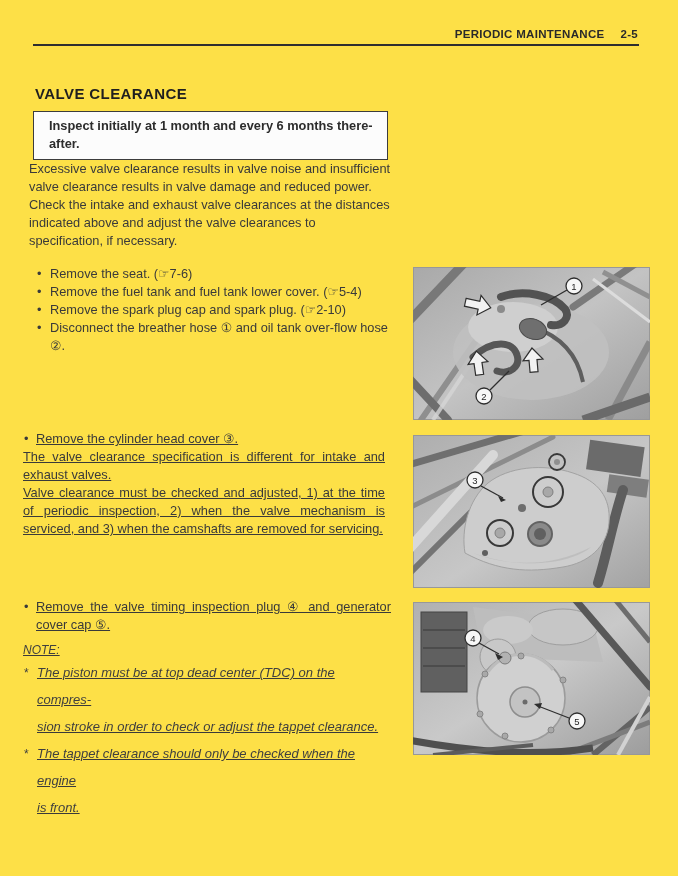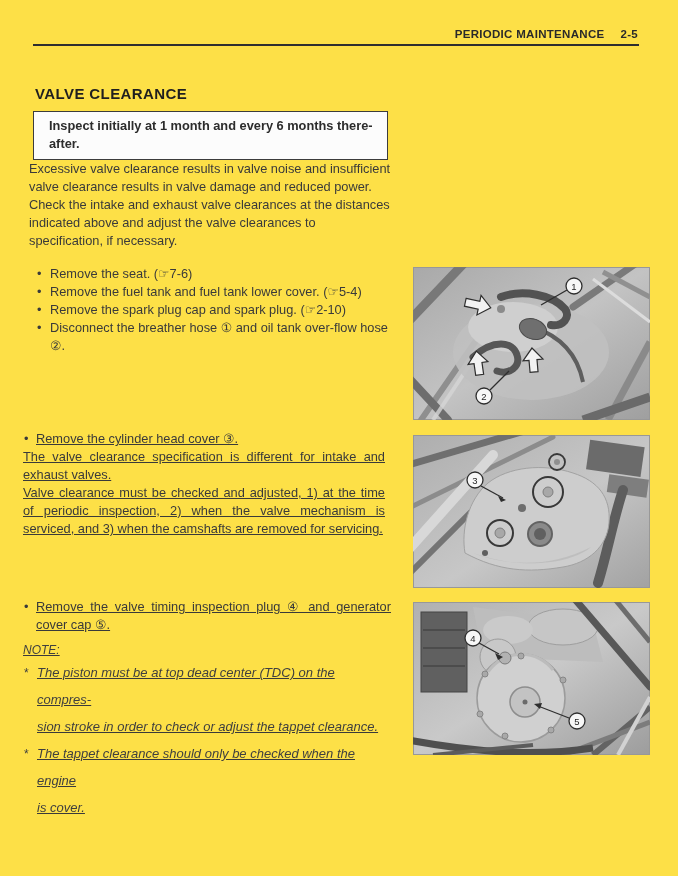--- a/index.html
+++ b/index.html
@@ -81,21 +81,21 @@
 
   <div class="sec-block sec3 body-txt">
     <div class="bullet-line justify">Remove the valve timing inspection plug ④ and generator cover cap ⑤.</div>
     <div class="note-label">NOTE:</div>
     <div class="note-item">
       <div>The piston must be at top dead center (TDC) on the compres-</div>
       <div>sion stroke in order to check or adjust the tappet clearance.</div>
     </div>
     <div class="note-item">
       <div>The tappet clearance should only be checked when the engine</div>
-      <div>is cover.</div>
+      <div>is front.</div>
     </div>
   </div>
 
   <div class="figure fig1">
     <svg viewBox="0 0 237 153">
       <defs>
         <linearGradient id="pg1" x1="0" y1="0" x2="1" y2="1">
           <stop offset="0" stop-color="#a9a9a9"></stop>
             <stop offset="0.5" stop-color="#c3c3c3"></stop>
             <stop offset="1" stop-color="#9f9f9f"></stop>

